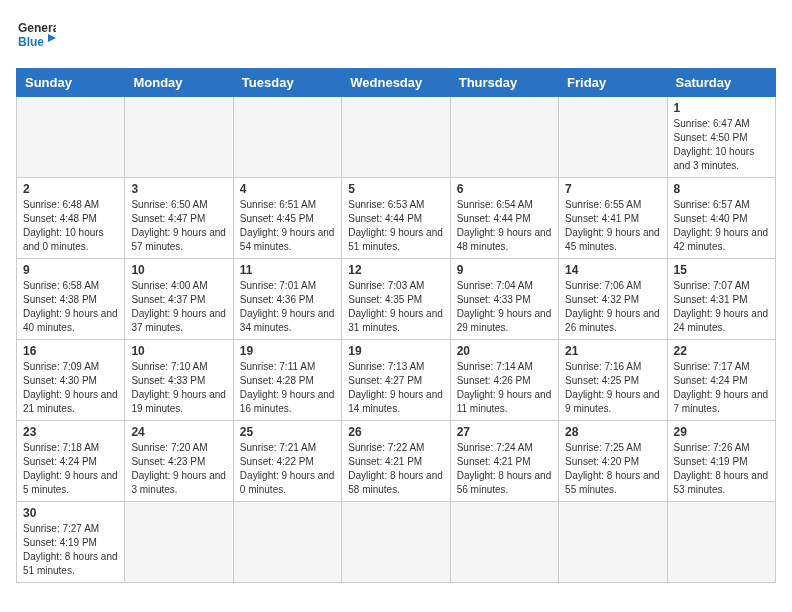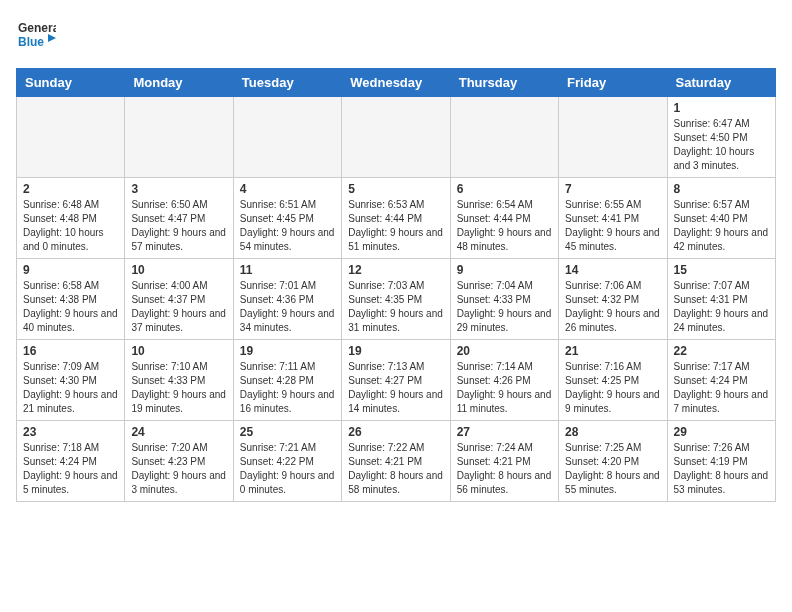--- a/index.html
+++ b/index.html
@@ -289,14 +289,28 @@
 Sunset: 4:20 PM
 Daylight: 8 hours and 55 minutes.</div>
         </td>
         <td>
           <span class="day-number">29</span>
           <div class="day-info">Sunrise: 7:26 AM
 Sunset: 4:19 PM
 Daylight: 8 hours and 53 minutes.</div>
         </td>
       </tr>
+      <tr>
+        <td>
+          <span class="day-number">30</span>
+          <div class="day-info">Sunrise: 7:27 AM
+Sunset: 4:19 PM
+Daylight: 8 hours and 51 minutes.</div>
+        </td>
+        <td class="empty"></td>
+        <td class="empty"></td>
+        <td class="empty"></td>
+        <td class="empty"></td>
+        <td class="empty"></td>
+        <td class="empty"></td>
+      </tr>
     </tbody>
 </table>
 
 </body></html>

